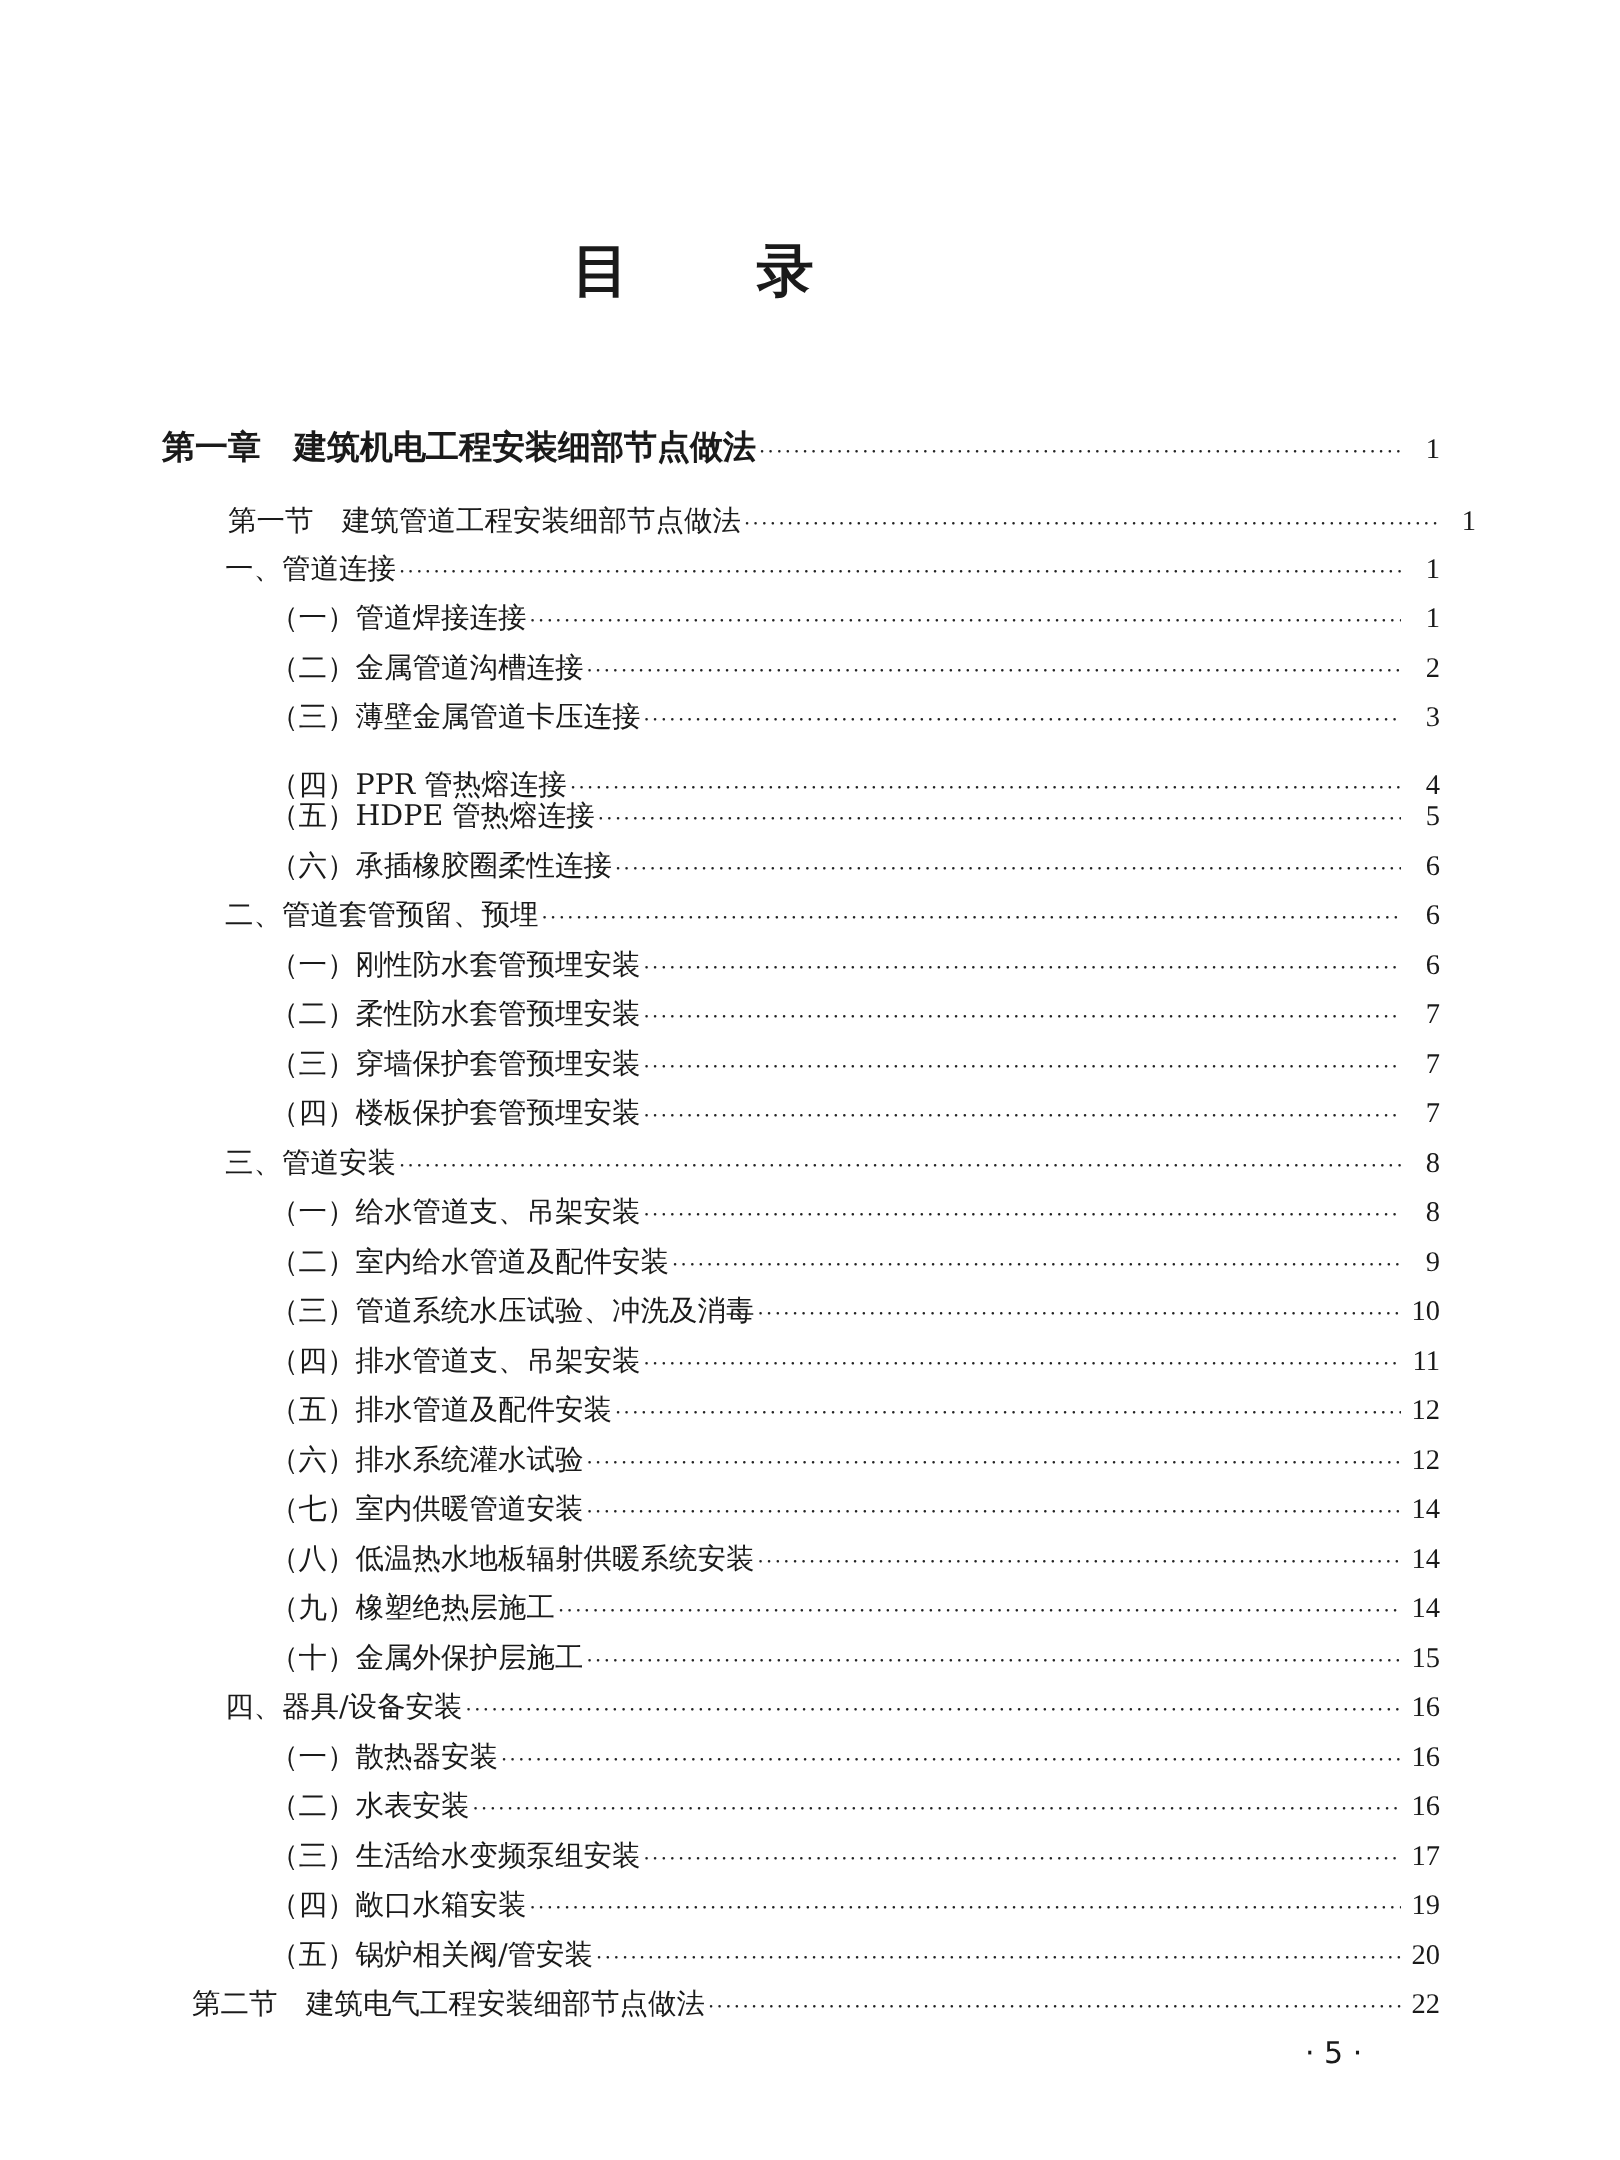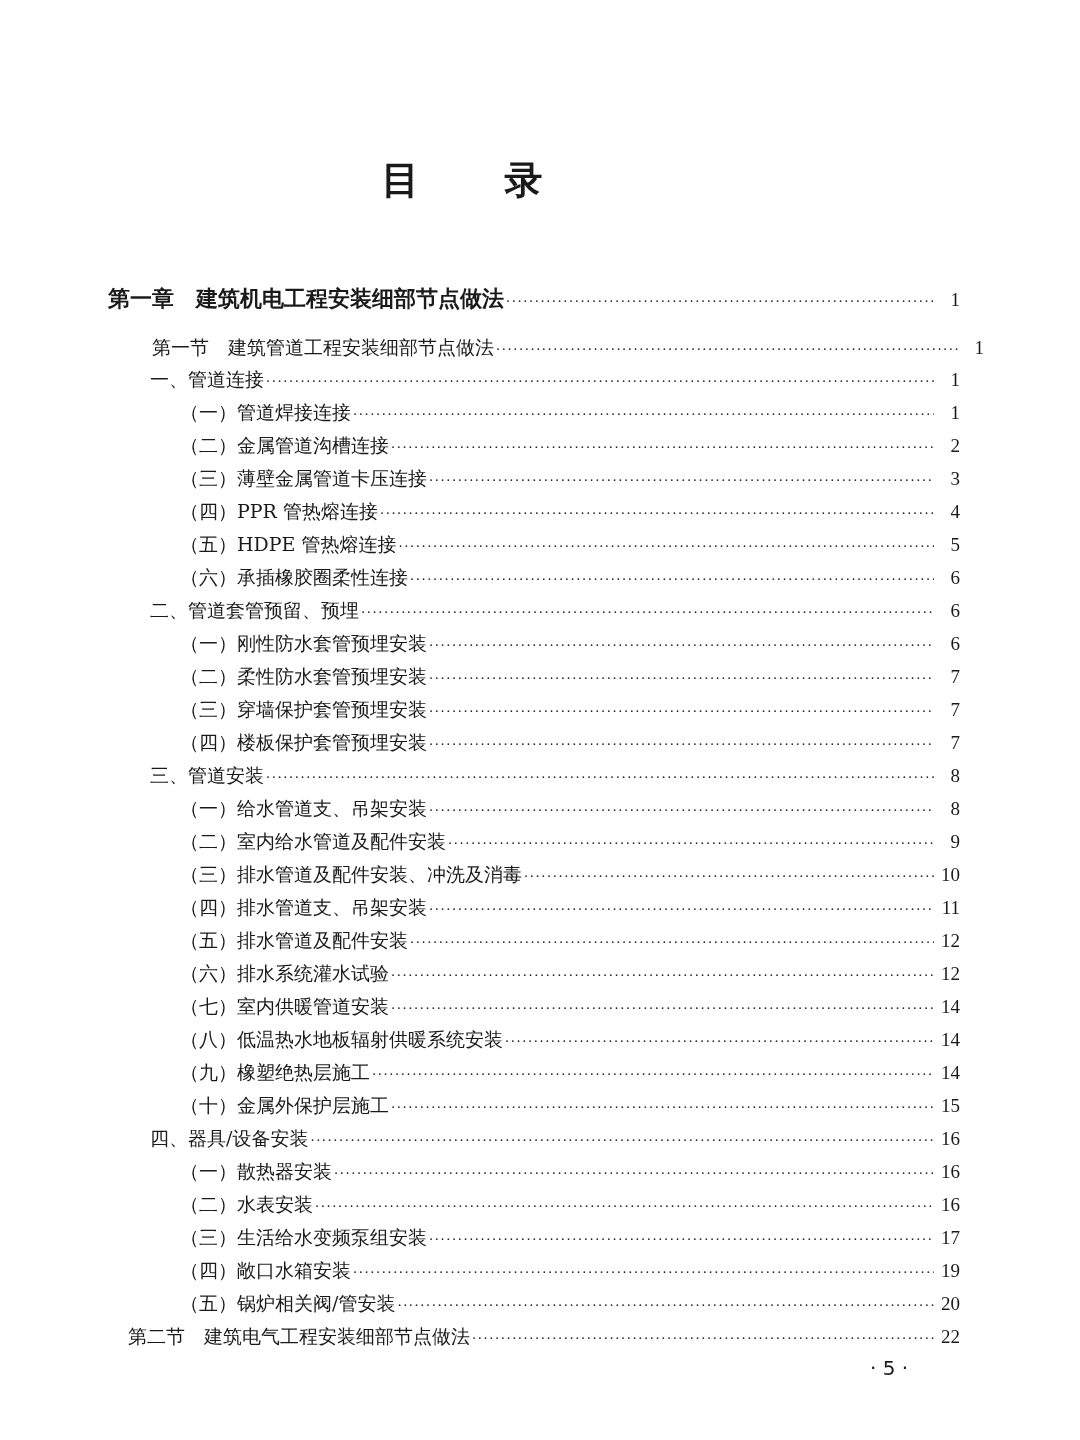--- a/index.html
+++ b/index.html
@@ -64,21 +64,21 @@
     <div class="row sub" style="top: 430px; left: 180px; width: 780px;">
       <span class="label">（二）金属管道沟槽连接</span>
       <span class="leader">······································································································································</span>
       <span class="page">2</span>
     </div>
     <div class="row sub" style="top: 463px; left: 180px; width: 780px;">
       <span class="label">（三）薄壁金属管道卡压连接</span>
       <span class="leader">······································································································································</span>
       <span class="page">3</span>
     </div>
-    <div class="row sub" style="top: 496px; left: 180px; width: 780px;">
+    <div class="row sub" style="top: 508px; left: 180px; width: 780px;">
       <span class="label">（四）PPR 管热熔连接</span>
       <span class="leader">······································································································································</span>
       <span class="page">4</span>
     </div>
     <div class="row sub" style="top: 529px; left: 180px; width: 780px;">
       <span class="label">（五）HDPE 管热熔连接</span>
       <span class="leader">······································································································································</span>
       <span class="page">5</span>
     </div>
     <div class="row sub" style="top: 562px; left: 180px; width: 780px;">
@@ -120,21 +120,21 @@
       <span class="label">（一）给水管道支、吊架安装</span>
       <span class="leader">······································································································································</span>
       <span class="page">8</span>
     </div>
     <div class="row sub" style="top: 826px; left: 180px; width: 780px;">
       <span class="label">（二）室内给水管道及配件安装</span>
       <span class="leader">······································································································································</span>
       <span class="page">9</span>
     </div>
     <div class="row sub" style="top: 859px; left: 180px; width: 780px;">
-      <span class="label">（三）排水管道及配件安装、冲洗及消毒</span>
+      <span class="label">（三）管道系统水压试验、冲洗及消毒</span>
       <span class="leader">······································································································································</span>
       <span class="page">10</span>
     </div>
     <div class="row sub" style="top: 892px; left: 180px; width: 780px;">
       <span class="label">（四）排水管道支、吊架安装</span>
       <span class="leader">······································································································································</span>
       <span class="page">11</span>
     </div>
     <div class="row sub" style="top: 925px; left: 180px; width: 780px;">
       <span class="label">（五）排水管道及配件安装</span>

